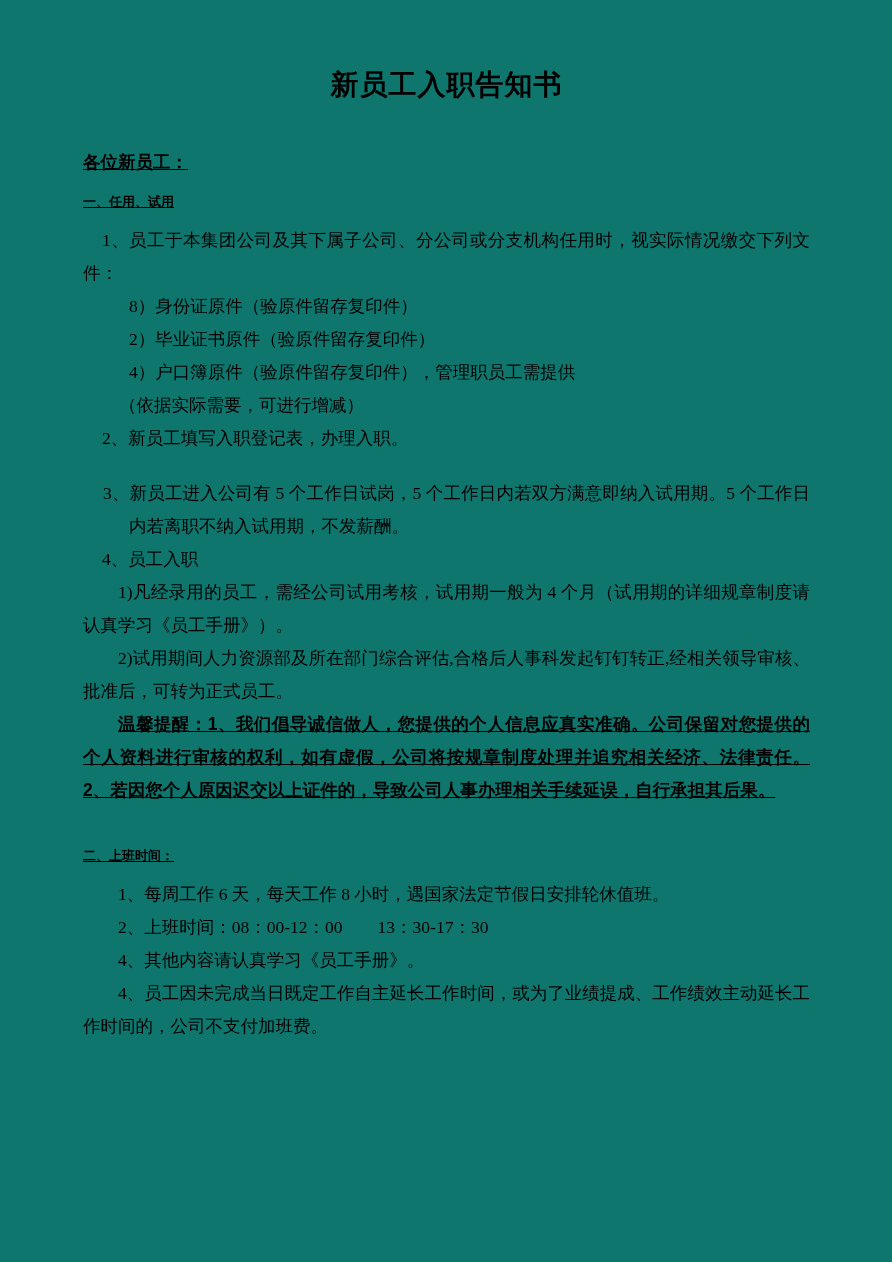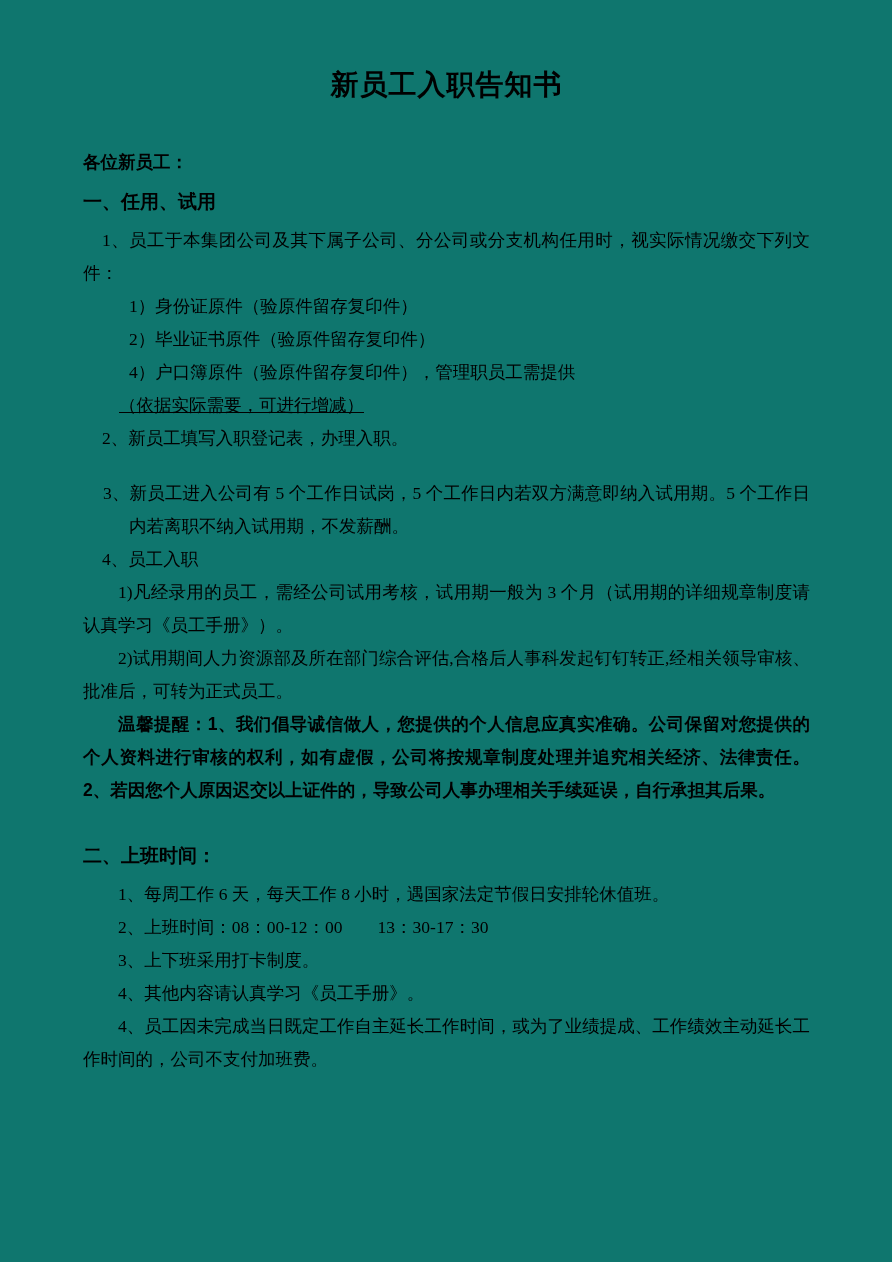--- a/index.html
+++ b/index.html
@@ -29,61 +29,61 @@
     margin: 0 0 42px 0;
     letter-spacing: 1px;
   }
   .para {
     margin: 0;
     text-align: justify;
   }
   .hei {
     font-family: "Liberation Sans", "DejaVu Sans", sans-serif;
     font-weight: bold;
+    text-decoration: underline;
   }
   .heading {
-    font-size: 19px;
+    font-size: 13px;
     margin: 6px 0 6px 0;
   }
   .ind1 { text-indent: 19px; }
   .ind2 { text-indent: 35px; }
   .sub  { margin-left: 46px; }
-  .note { margin-left: 36px; text-decoration: underline; }
+  .note { margin-left: 36px; }
   .hang { margin-left: 46px; text-indent: -26px; margin-top: 22px; }
   .blank-line { height: 26px; }
 </style>
 </head>
 <body>
 
 <div class="page">
 
   <h1 class="doc-title">新员工入职告知书</h1>
 
   <p class="para hei">各位新员工：</p>
 
   <h2 class="para hei heading">一、任用、试用</h2>
 
   <p class="para ind1">1、员工于本集团公司及其下属子公司、分公司或分支机构任用时，视实际情况缴交下列文件：</p>
 
-  <p class="para sub">1）身份证原件（验原件留存复印件）</p>
+  <p class="para sub">8）身份证原件（验原件留存复印件）</p>
   <p class="para sub">2）毕业证书原件（验原件留存复印件）</p>
   <p class="para sub">4）户口簿原件（验原件留存复印件），管理职员工需提供</p>
   <p class="para note">（依据实际需要，可进行增减）</p>
 
   <p class="para ind1">2、新员工填写入职登记表，办理入职。</p>
   <p class="para hang">3、新员工进入公司有 5 个工作日试岗，5 个工作日内若双方满意即纳入试用期。5 个工作日内若离职不纳入试用期，不发薪酬。</p>
   <p class="para ind1">4、员工入职</p>
-  <p class="para ind2">1)凡经录用的员工，需经公司试用考核，试用期一般为 3 个月（试用期的详细规章制度请认真学习《员工手册》）。</p>
+  <p class="para ind2">1)凡经录用的员工，需经公司试用考核，试用期一般为 4 个月（试用期的详细规章制度请认真学习《员工手册》）。</p>
   <p class="para ind2">2)试用期间人力资源部及所在部门综合评估,合格后人事科发起钉钉转正,经相关领导审核、批准后，可转为正式员工。</p>
 
   <p class="para ind2 hei">温馨提醒：1、我们倡导诚信做人，您提供的个人信息应真实准确。公司保留对您提供的个人资料进行审核的权利，如有虚假，公司将按规章制度处理并追究相关经济、法律责任。2、若因您个人原因迟交以上证件的，导致公司人事办理相关手续延误，自行承担其后果。</p>
 
   <div class="blank-line"></div>
 
   <h2 class="para hei heading">二、上班时间：</h2>
 
   <p class="para ind2">1、每周工作 6 天，每天工作 8 小时，遇国家法定节假日安排轮休值班。</p>
   <p class="para ind2">2、上班时间：08：00-12：00　　13：30-17：30</p>
-  <p class="para ind2">3、上下班采用打卡制度。</p>
   <p class="para ind2">4、其他内容请认真学习《员工手册》。</p>
   <p class="para ind2">4、员工因未完成当日既定工作自主延长工作时间，或为了业绩提成、工作绩效主动延长工作时间的，公司不支付加班费。</p>
 
 </div>
 
 </body></html>

